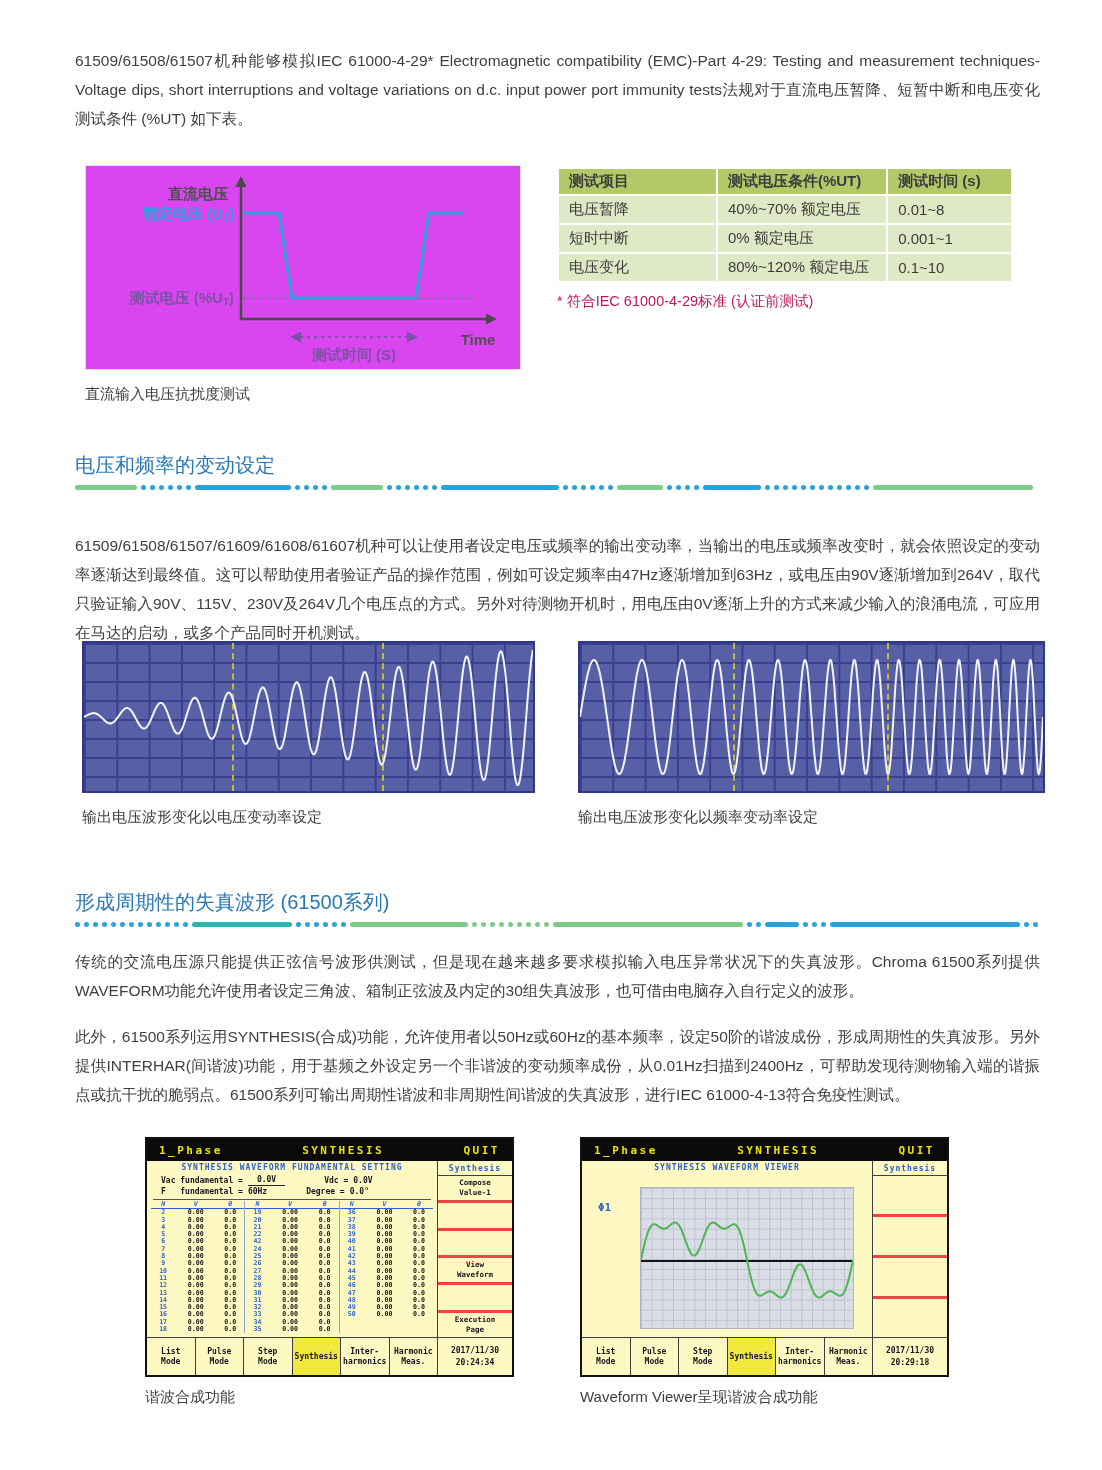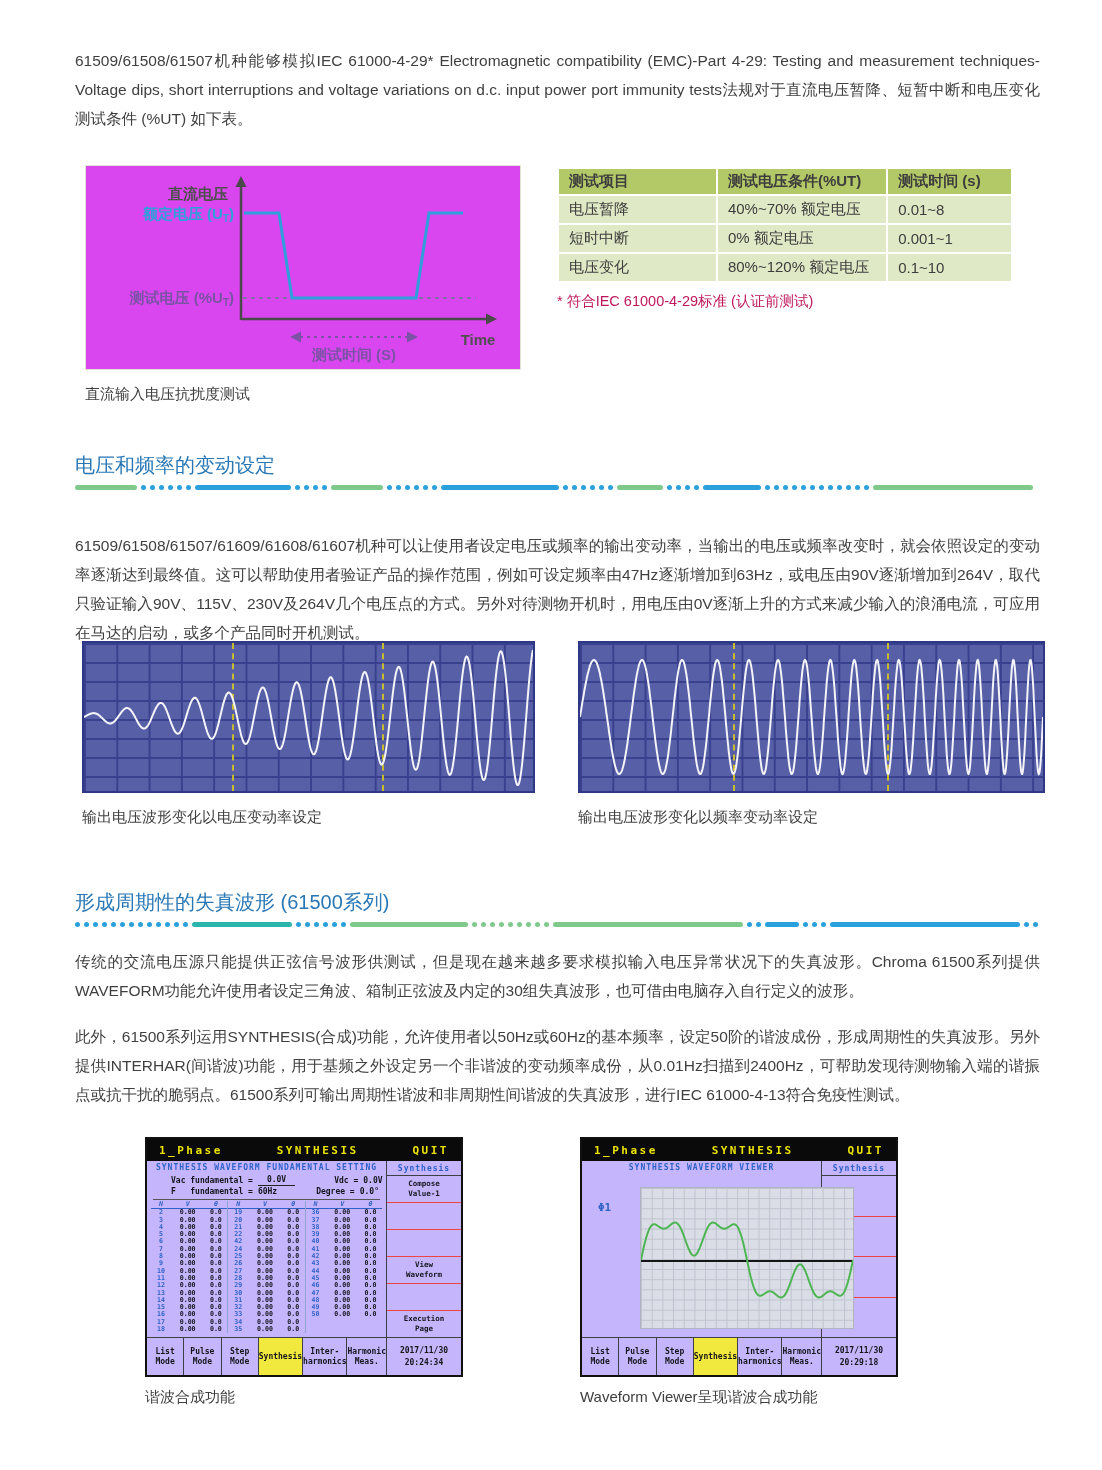--- a/index.html
+++ b/index.html
@@ -33,34 +33,34 @@
 
   
   .scope{position:absolute;top:641px;height:152px;background:#575fa6;border:2px solid #2f3787;overflow:hidden;
     background-image:linear-gradient(#39418f 2px,transparent 2px),linear-gradient(90deg,#39418f 2px,transparent 2px);
     background-size:32.3px 19px}
   .scope svg{position:absolute;left:0;top:0}
   .ydash{position:absolute;top:0;bottom:0;width:0;border-left:2px dashed #c9bb2e}
   .wave{stroke:#f3f3f8;stroke-width:2;fill:none}
 
   
-  .screen{position:absolute;width:318px;height:240px;border:2px solid #111;background:#c4b5fd;display:flex;flex-direction:column;font-family:"DejaVu Sans Mono",monospace;color:#15151a}
+  .screen{position:absolute;width:369px;height:240px;border:2px solid #111;background:#fef9c3;display:flex;flex-direction:column;font-family:"DejaVu Sans Mono",monospace;color:#15151a}
   .s-top{height:22px;background:#0a0a0a;color:#ece400;display:flex;align-items:center;justify-content:space-between;padding:0 12px;font-weight:bold;font-size:11px;letter-spacing:2.5px}
   .s-mid{flex:1;display:flex;min-height:0}
   .s-content{flex:1;border-right:1px solid #3c3f45;position:relative;padding:2px 4px 0;min-width:0}
   .s-side{width:74px;display:flex;flex-direction:column}
   .s-side-h{height:15px;display:flex;align-items:center;justify-content:center;color:#2f62c8;font-weight:bold;font-size:8px;letter-spacing:1px;border-bottom:1px solid #3c3f45}
-  .s-cell{flex:1;border-bottom:1px solid #ef4444;display:flex;align-items:center;justify-content:center;text-align:center;font-size:7.5px;font-weight:bold;white-space:pre-line;line-height:1.3}
+  .s-cell{flex:1;border-bottom:3px solid #ef4444;display:flex;align-items:center;justify-content:center;text-align:center;font-size:7.5px;font-weight:bold;white-space:pre-line;line-height:1.3}
   .s-cell:last-child{border-bottom:none}
   .s-bottom{height:38px;display:grid;grid-template-columns:repeat(6,1fr) 74px;border-top:1px solid #3c3f45}
   .s-btn{border-right:1px solid #3c3f45;display:flex;align-items:center;justify-content:center;text-align:center;font-weight:bold;font-size:8px;white-space:pre-line;line-height:1.25}
   .s-btn.active{background:#f2e93e}
   .s-dt{display:flex;align-items:center;justify-content:center;font-size:8px;font-weight:bold;text-align:center;white-space:pre-line;line-height:1.4}
   .s-title{text-align:center;color:#2f62c8;font-size:8px;font-weight:bold;letter-spacing:1px;line-height:10px}
-  .s-params{font-size:8px;font-weight:bold;margin:1px 20px 0;line-height:11px}
+  .s-params{font-size:8px;font-weight:bold;margin:1px 10px 0;line-height:11px}
   .prow{display:flex;align-items:flex-end}
   .prow span{margin-right:5px;white-space:pre}
   .uline{border-bottom:1px solid #222;padding:0 9px}
   .gap{margin-left:34px}
   .sepline{border-bottom:1px solid #555;margin:2px 2px 1px}
   .htable{display:flex;margin-top:1px}
   .hgroup{flex:1;min-width:0}
   .hgroup+.hgroup{border-left:1px solid #8fa3cf}
   .hrow{display:grid;grid-template-columns:26% 44% 30%;font-size:6.6px;font-weight:bold;line-height:7.3px;text-align:center}
   .hhead{color:#2f62c8;border-bottom:1px solid #2f62c8;font-style:italic}

